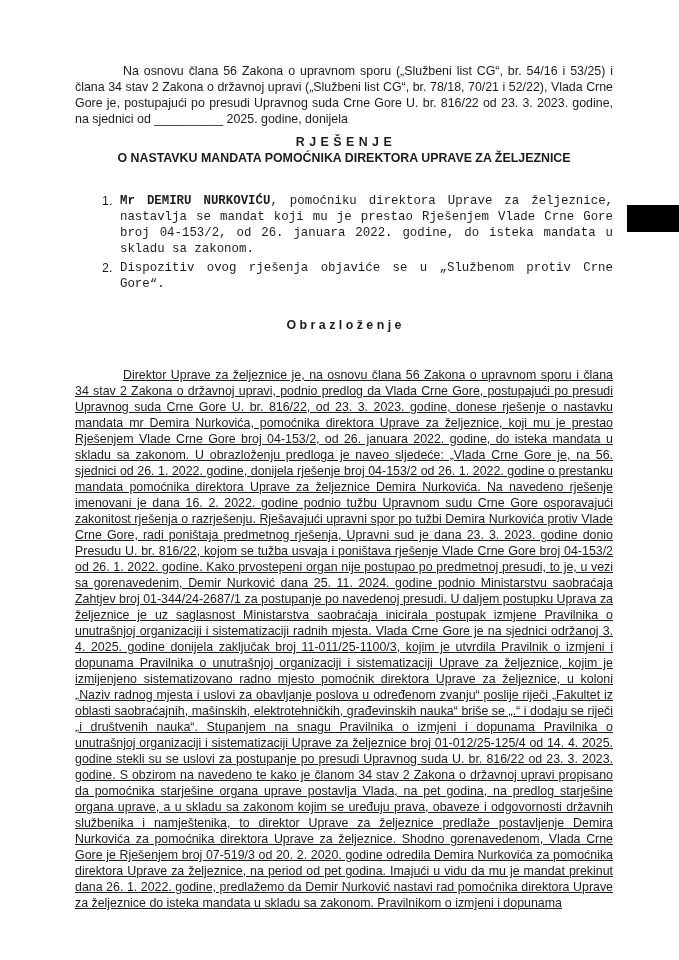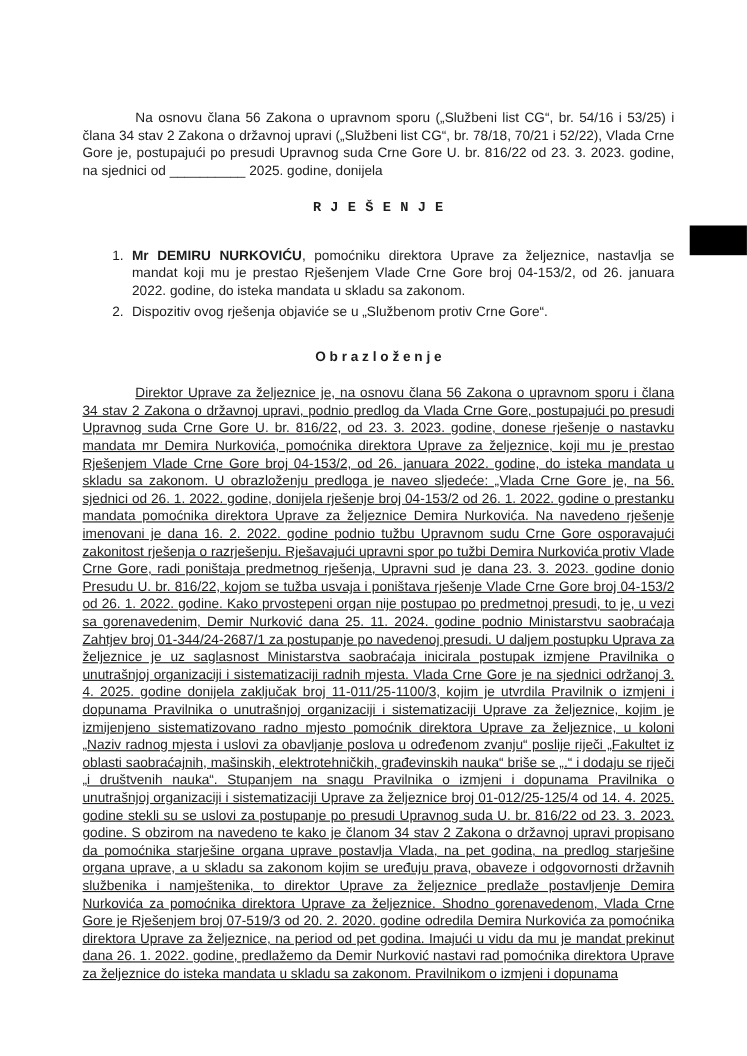--- a/index.html
+++ b/index.html
@@ -9,32 +9,32 @@
     height: 960px;
     font-family: "Liberation Sans", sans-serif;
     color: #1c1c1c;
     position: relative;
     overflow: hidden;
   }
   .page {
     position: relative;
     width: 679px;
     height: 960px;
-    padding: 99px 66px 10px 75px;
+    padding: 63px 66px 10px 75px;
     font-size: 12.4px;
     line-height: 16px;
     text-align: justify;
     overflow: hidden;
     -webkit-font-smoothing: antialiased;
   }
   .intro {
     text-indent: 48px;
     text-align: justify;
   }
-  .title-block { margin-top: 18px; font-family: Liberation Mono, monospace; }
+  .title-block { margin-top: 7px; }
   .doc-title {
     text-align: center;
     font-weight: bold;
     letter-spacing: 0.5px;
   }
   .doc-subtitle {
     text-align: center;
     font-weight: bold;
   }
   .items { margin-top: 27px; }
@@ -43,26 +43,27 @@
     margin-bottom: 3px;
   }
   .item-number {
     flex: none;
     width: 18px;
     margin-left: 27px;
   }
   .item-text {
     flex: 1;
     text-align: justify;
+    font-family: Liberation Mono, monospace;
   }
   .explanation-heading {
     text-align: center;
     font-weight: bold;
     margin-top: 25px;
-    margin-bottom: 17px;
+    margin-bottom: 34px;
   }
   .explanation {
     text-indent: 48px;
     text-align: justify;
     text-decoration: underline;
   }
   .redaction {
     position: absolute;
     top: 205px;
     right: 0;
@@ -73,20 +74,21 @@
 </style>
 </head>
 <body>
 
 <div class="page">
 
   <p class="intro">Na osnovu člana 56 Zakona o upravnom sporu („Službeni list CG“, br. 54/16 i 53/25) i člana 34 stav 2 Zakona o državnoj upravi („Službeni list CG“, br. 78/18, 70/21 i 52/22), Vlada Crne Gore je, postupajući po presudi Upravnog suda Crne Gore U. br. 816/22 od 23. 3. 2023. godine, na sjednici od __________ 2025. godine, donijela</p>
 
   <div class="title-block">
     <div class="doc-title">R J E Š E N J E</div>
+    <div class="doc-subtitle">O NASTAVKU MANDATA POMOĆNIKA DIREKTORA UPRAVE ZA ŽELJEZNICE</div>
   </div>
 
   <div class="items">
 
     <div class="item">
       <span class="item-number">1.</span>
       <div class="item-text"><b>Mr DEMIRU NURKOVIĆU</b><span>, pomoćniku direktora Uprave za željeznice, nastavlja se mandat koji mu je prestao Rješenjem Vlade Crne Gore broj 04-153/2, od 26. januara 2022. godine, do isteka mandata u skladu sa zakonom.</span></div>
     </div>
 
     <div class="item">

